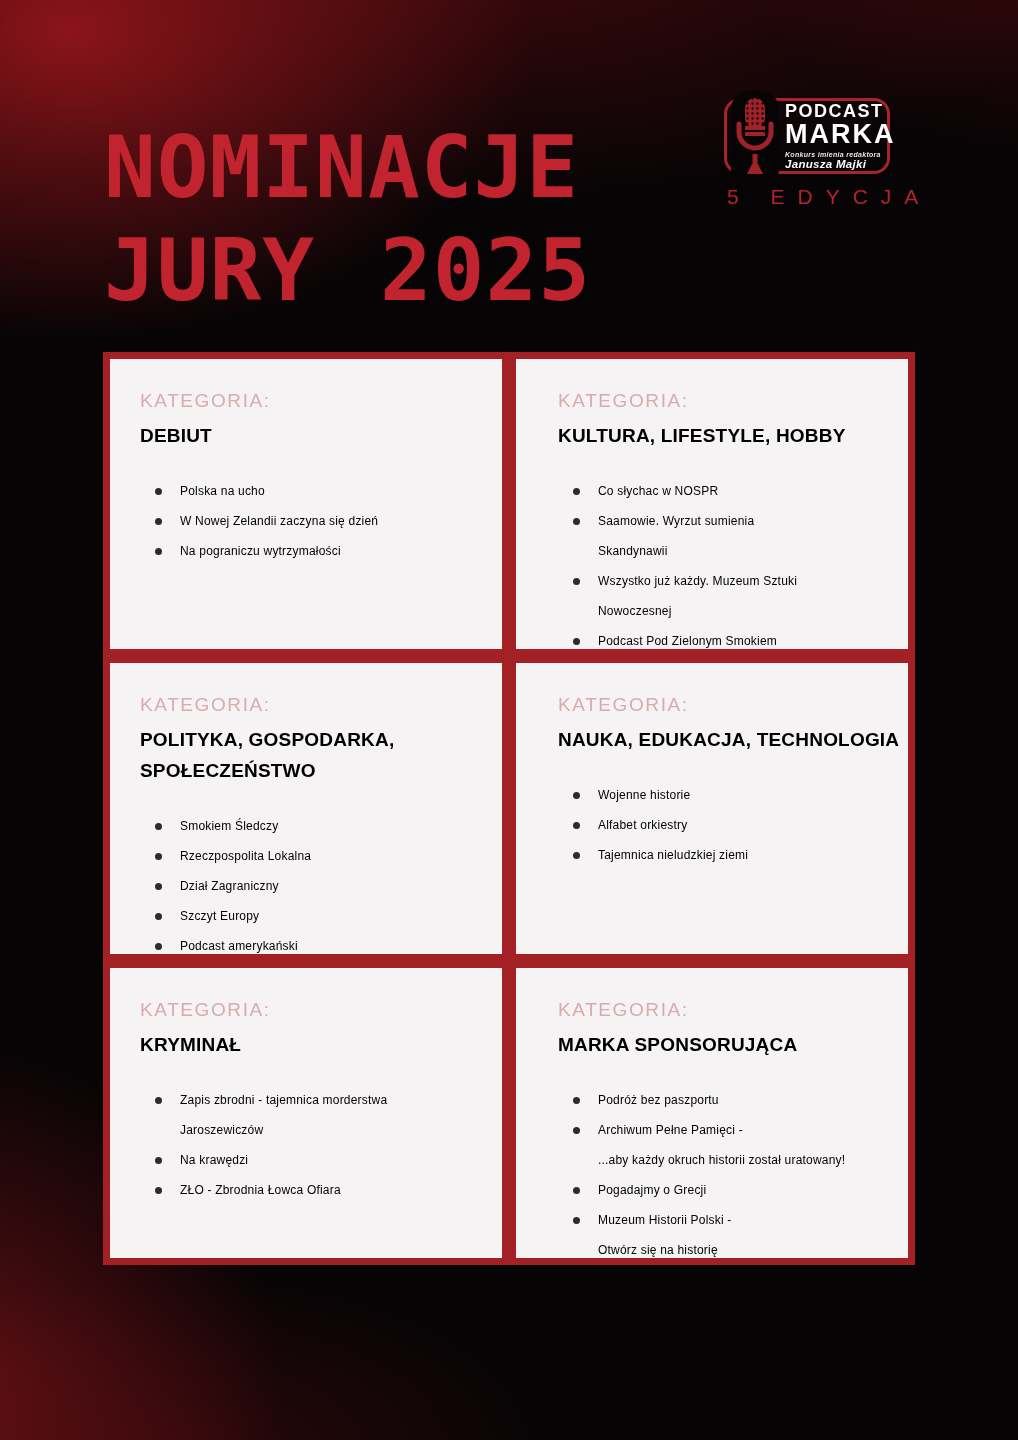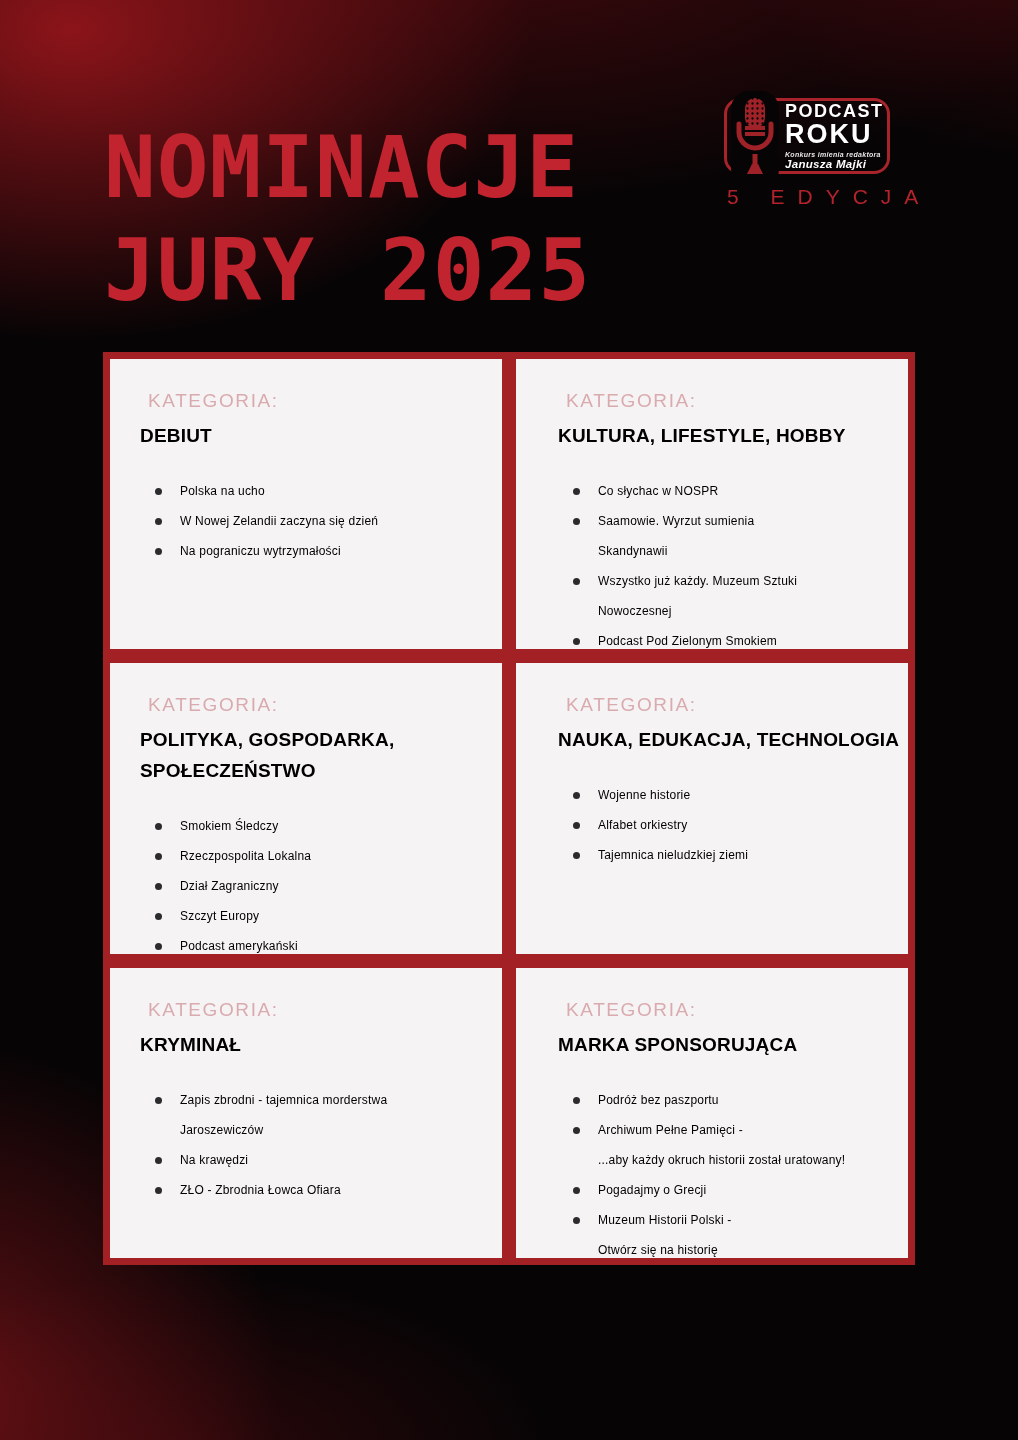--- a/index.html
+++ b/index.html
@@ -47,21 +47,21 @@
   .grid{
     position:absolute;left:103px;top:352px;width:812px;height:913px;
     display:grid;grid-template-columns:1fr 1fr;grid-auto-rows:1fr;
   }
   .card{
     border:7px solid #a32025;background:#f6f3f4;box-sizing:border-box;
     padding:30px 6px 12px 30px;overflow:hidden;
   }
   .card:nth-child(even){padding-left:42px;}
   .cat-label{
-    font-size:19px;color:#d9abaf;letter-spacing:1.6px;font-weight:400;line-height:24px;margin-left:8px;
+    font-size:19px;color:#d9abaf;letter-spacing:1.6px;font-weight:400;line-height:24px;
   }
   .cat-name{
     margin-top:7px;font-size:19px;font-weight:bold;color:#000000;
     letter-spacing:.2px;line-height:31px;white-space:pre;
   }
   ul.nominees{margin:25px 0 0 0;padding:0 0 0 12px;list-style:none;}
   ul.nominees li{
     position:relative;padding-left:28px;font-size:12px;line-height:30px;
     color:#000000;letter-spacing:.2px;white-space:pre-line;
   }
@@ -90,21 +90,21 @@
           </defs>
           <rect x="10" y="2" width="20" height="30" rx="10" fill="url(#dots)"></rect>
           <rect x="10" y="30" width="20" height="4" fill="#9e2227"></rect>
           <rect x="10" y="36" width="20" height="4" fill="#9e2227"></rect>
           <path d="M4 28 v8 a16 16 0 0 0 32 0 v-8" fill="none" stroke="#9e2227" stroke-width="5" stroke-linecap="round"></path>
           <rect x="17.5" y="58" width="5" height="12" fill="#9e2227"></rect>
           <path d="M12 78 L28 78 L23 68 L17 68 Z" fill="#9e2227"></path>
         </svg>
       </div>
       <div class="logo-podcast">PODCAST</div>
-      <div class="logo-roku">ROKU</div>
+      <div class="logo-roku">MARKA</div>
       <div class="logo-sub1">Konkurs imienia redaktora</div>
       <div class="logo-sub2">Janusza Majki</div>
     </div>
     <div class="edition">5 EDYCJA</div>
   </div>
 
   <main class="grid">
   <section class="card">
     <div class="cat-label">KATEGORIA:</div>
     <div class="cat-name">DEBIUT</div>

